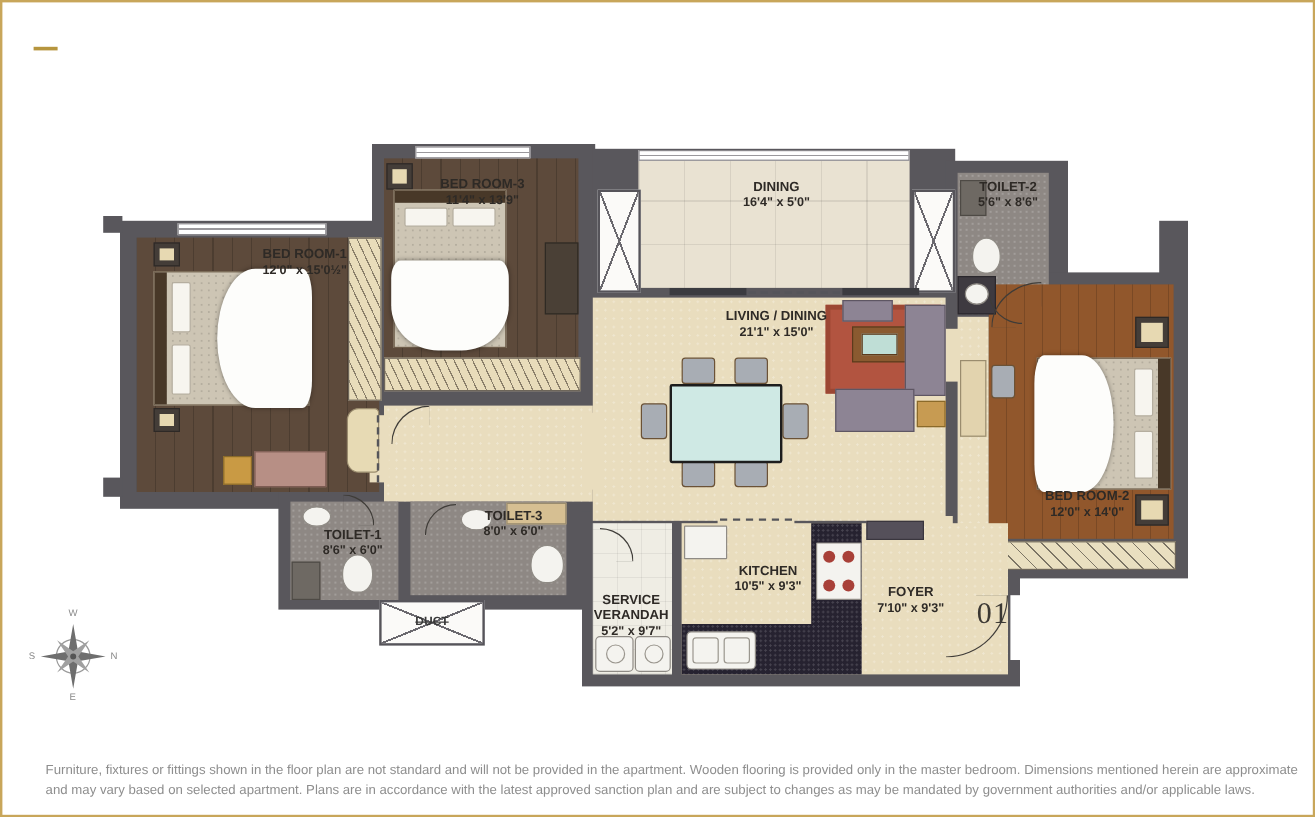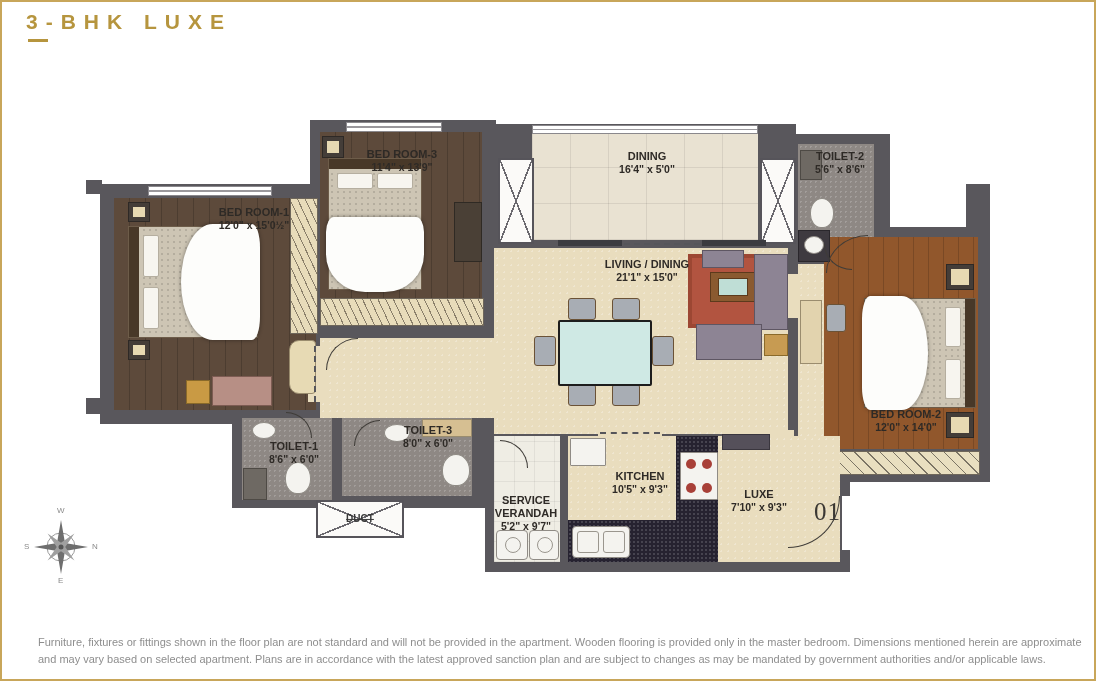--- a/index.html
+++ b/index.html
@@ -65,21 +65,20 @@
   .compass span{position:absolute;font-size:8px;color:#8a8a8a;}
   
   .disclaimer{position:absolute;left:36px;top:632px;width:1052px;margin:0;
               font-size:11px;line-height:1.55;color:#8e8e8e;z-index:10;}
 </style>
 </head>
 <body>
 
 <div class="page">
 
-  <h1 class="title">3-BHK LUXE</h1>
   <div class="title-underline"></div>
 
   <div>
 
     <div class="wall" style="left:98px;top:182px;width:232px;height:240px;"></div>
     <div class="wall" style="left:308px;top:118px;width:186px;height:214px;"></div>
     <div class="wall" style="left:308px;top:328px;width:184px;height:94px;"></div>
     <div class="wall" style="left:230px;top:406px;width:262px;height:100px;"></div>
     <div class="wall" style="left:492px;top:122px;width:302px;height:124px;"></div>
     <div class="wall" style="left:483px;top:238px;width:320px;height:200px;"></div>
@@ -253,21 +252,21 @@
     </div>
     <div class="rlabel" style="left:638px;top:468px;">
       <span>KITCHEN</span>
       <span class="dims">10'5" x 9'3"</span>
     </div>
     <div class="rlabel wrap" style="left:524px;top:492px;width:66px;">
       <span>SERVICE VERANDAH</span>
       <span class="dims">5'2" x 9'7"</span>
     </div>
     <div class="rlabel" style="left:757px;top:486px;">
-      <span>LUXE</span>
+      <span>FOYER</span>
       <span class="dims">7'10" x 9'3"</span>
     </div>
     <div class="unit-number" style="left:812px;top:496px;text-align:right;">01</div>
   </div>
 
   <div class="compass">
     <svg width="78" height="78" viewBox="0 0 78 78">
       <circle cx="39" cy="39" r="14" fill="none" stroke="#9a9a9a" stroke-width="1"></circle>
       <polygon points="39,12 43,35 66,39 43,43 39,66 35,43 12,39 35,35" fill="#6e6e6e"></polygon>
       <polygon points="39,20 42,36 58,39 42,42 39,58 36,42 20,39 36,36" transform="rotate(45 39 39)" fill="#a0a0a0"></polygon>

